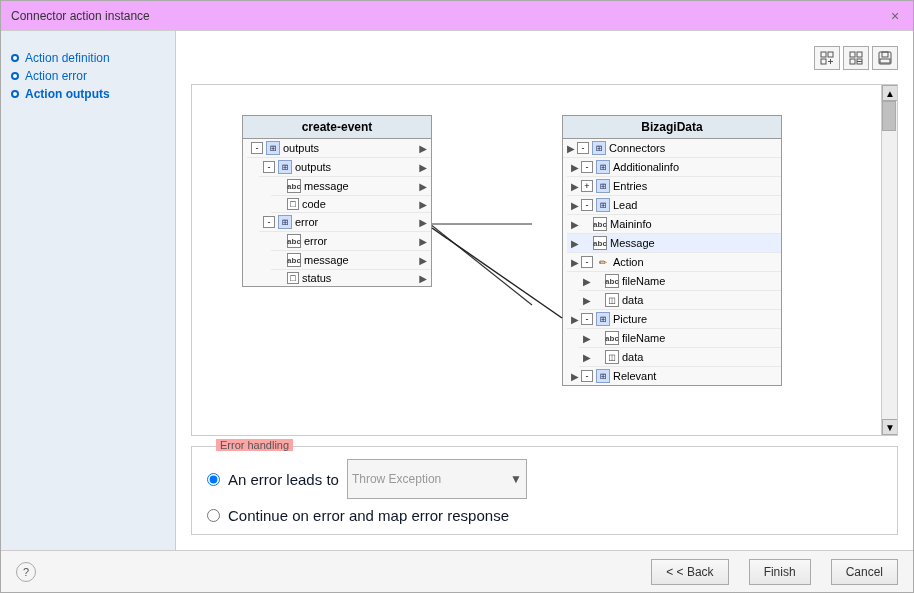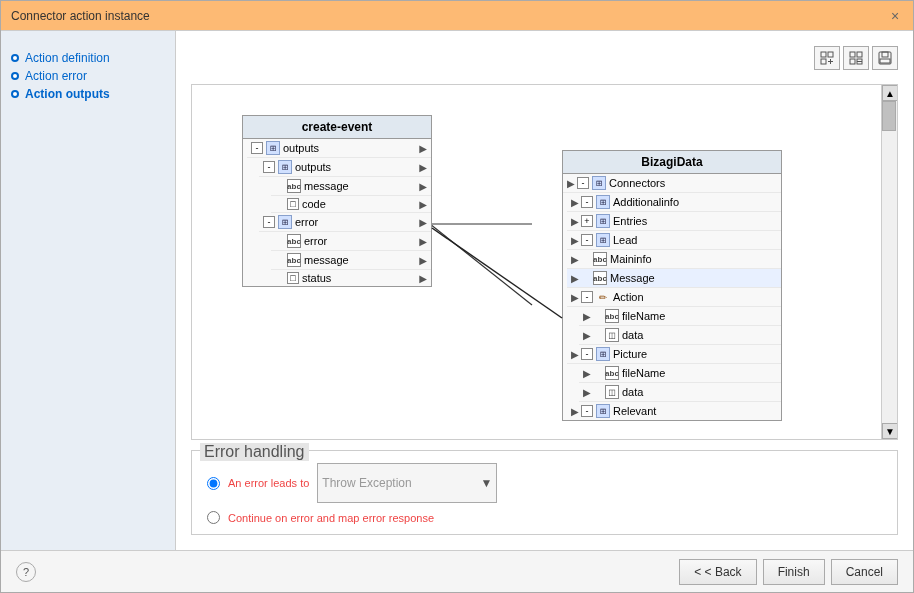--- a/index.html
+++ b/index.html
@@ -1,20 +1,20 @@
 <!DOCTYPE html>
 <html><head>
   <meta charset="utf-8">
   <style>
     * { box-sizing: border-box; margin: 0; padding: 0; }
     body { font-family: Arial, sans-serif; font-size: 12px; background: #f0f0f0; width: 914px; height: 593px; overflow: hidden; }
 
     .window { width: 914px; height: 593px; background: #fff; border: 1px solid #aaa; display: flex; flex-direction: column; }
 
-    .title-bar { background: #fdba74; border-bottom: 1px solid #ccc; padding: 6px 10px; display: flex; align-items: center; justify-content: space-between; height: 30px; }
+    .title-bar { background: #f0abfc; border-bottom: 1px solid #ccc; padding: 6px 10px; display: flex; align-items: center; justify-content: space-between; height: 30px; }
     .title-bar-title { font-size: 12px; color: #333; }
     .close-btn { width: 16px; height: 16px; background: none; border: none; cursor: pointer; font-size: 14px; color: #666; display: flex; align-items: center; justify-content: center; }
 
     .content { display: flex; flex: 1; overflow: hidden; }
 
     .sidebar { width: 175px; background: #e8eef5; border-right: 1px solid #ccc; padding: 20px 10px; display: flex; flex-direction: column; gap: 4px; }
     .sidebar-item { font-size: 12px; color: #0066cc; cursor: pointer; display: flex; align-items: center; gap: 6px; }
     .sidebar-item.active { font-weight: bold; }
     .sidebar-dot { width: 8px; height: 8px; border-radius: 50%; background: #fff; border: 2px solid #0066cc; display: inline-block; flex-shrink: 0; }
 
@@ -45,35 +45,35 @@
     .tree-indent3 { margin-left: 28px; }
     .expand-icon { width: 12px; height: 12px; border: 1px solid #888; display: inline-flex; align-items: center; justify-content: center; font-size: 9px; margin-right: 3px; flex-shrink: 0; cursor: pointer; background: #fff; }
     .node-icon { width: 14px; height: 14px; margin-right: 3px; display: inline-flex; align-items: center; justify-content: center; flex-shrink: 0; font-size: 9px; }
     .icon-entity { background: #d0e0ff; border: 1px solid #88a0cc; color: #224; font-size: 8px; }
     .icon-abc { background: #fff; border: 1px solid #888; color: #444; font-size: 8px; font-weight: bold; }
     .arrow-right { margin-left: auto; color: #555; font-size: 10px; }
 
     
     .connection-svg { position: absolute; top: 0; left: 0; width: 100%; height: 100%; pointer-events: none; overflow: visible; }
     .error-fieldset { border: 1px solid #ccc; padding: 12px 15px 10px; position: relative; margin-bottom: 0; }
-    .error-legend { font-size: 16px; color: #555; position: absolute; top: -8px; left: 8px; background: #e5e5e5; padding: 0 4px; }
+    .error-legend { font-size: 11px; color: #555; position: absolute; top: -8px; left: 24px; background: #fca5a5; padding: 0 4px; }
     .error-options { display: flex; flex-direction: column; gap: 8px; }
     .error-row { display: flex; align-items: center; gap: 8px; }
-    .radio-label { font-size: 11px; color: #ef4444; }
+    .radio-label { font-size: 15px; color: #0f172a; }
     .error-select { height: 40px; border: 1px solid #aaa; background: #f5f5f5; font-size: 12px; padding: 0 4px; width: 180px; color: #999; display: flex; align-items: center; justify-content: space-between; cursor: pointer; }
     .select-arrow { color: #555; }
 
     
     .footer { border-top: 1px solid #ccc; padding: 8px 15px; display: flex; align-items: center; justify-content: space-between; background: #f5f5f5; height: 42px; }
     .help-icon { width: 20px; height: 20px; border-radius: 50%; border: 1px solid #aaa; display: flex; align-items: center; justify-content: center; font-size: 11px; color: #555; cursor: pointer; }
-    .footer-buttons { display: flex; gap: 6px; }
+    .footer-buttons { display: flex; gap: 20px; }
     .footer-btn { height: 26px; padding: 0 14px; border: 1px solid #aaa; background: linear-gradient(to bottom, #f8f8f8, #e8e8e8); cursor: pointer; font-size: 12px; color: #333; }
 
     .left-tree { left: 50px; top: 30px; width: 160px; }
-    .right-tree { left: 390px; top: 30px; width: 210px; margin-top: 35px; }
+    .right-tree { left: 390px; top: 30px; width: 210px; }
   </style>
 </head>
 <body>
 
 <div class="window">
 
   <div class="title-bar">
     <span class="title-bar-title">Connector action instance</span>
     <button class="close-btn">×</button>
   </div>

